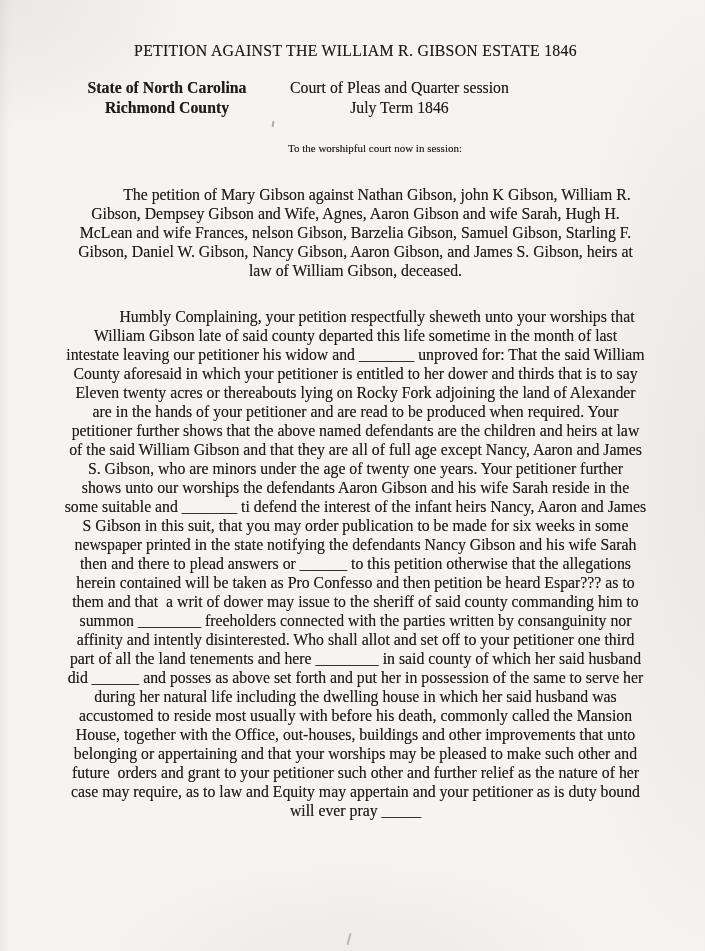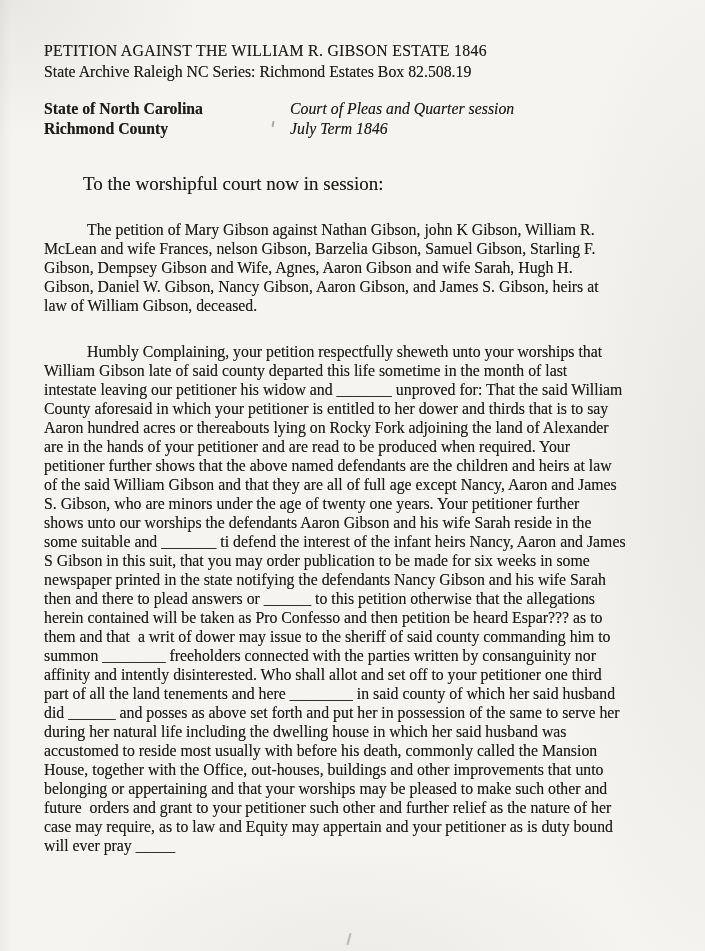--- a/index.html
+++ b/index.html
@@ -18,35 +18,36 @@
     overflow: hidden;
     background-color: #f5f4f0;
     background-image:
       radial-gradient(ellipse 320px 220px at 0% 0%, rgba(120,118,110,0.10), transparent 65%),
       radial-gradient(ellipse 240px 760px at 101% 50%, rgba(128,126,118,0.10), transparent 72%),
       radial-gradient(ellipse 400px 160px at 50% 101%, rgba(128,126,118,0.07), transparent 75%),
       linear-gradient(90deg, rgba(110,108,100,0.07), transparent 10px);
     font-family: "Liberation Serif", "DejaVu Serif", serif;
     color: #1e1d1b;
     text-shadow: 0 0 0.6px rgba(35,32,28,0.55);
+    text-align: center;
   }
   .line { white-space: pre; }
   .doc-header { font-size: 15.8px; line-height: 21px; }
   .doc-title { letter-spacing: 0.3px; }
   .caption {
     display: flex;
     margin-top: 17px;
     font-size: 15.8px;
     line-height: 20px;
   }
   .caption-col-left { width: 246px; flex: none; font-weight: bold; }
-  .caption-col-right { flex: none; font-style: italic; }
+  .caption-col-right { flex: none; }
   .salutation {
-    margin-top: 35px;
-    font-size: 19px;
+    margin-top: 21px;
+    font-size: 11px;
     line-height: 19px;
     text-indent: 39px;
     white-space: pre;
   }
   .para {
     font-size: 15.8px;
     line-height: 19px;
   }
   .para-parties { margin-top: 19px; }
   .para-body { margin-top: 16px; }
@@ -69,50 +70,49 @@
     opacity: 0.9;
   }
 </style>
 </head>
 <body>
 
 <div class="page">
 
   <div class="doc-header">
     <div class="doc-title line">PETITION AGAINST THE WILLIAM R. GIBSON ESTATE 1846</div>
-    <div class="doc-subtitle line">State Archive Raleigh NC Series: Richmond Estates Box 82.508.19</div>
   </div>
 
   <div class="caption">
     <div class="caption-col-left">
         <div class="line">State of North Carolina</div>
         <div class="line">Richmond County</div>
       </div>
     <div class="caption-col-right">
         <div class="line">Court of Pleas and Quarter session</div>
         <div class="line">July Term 1846</div>
       </div>
   </div>
 
   <div class="salutation">To the worshipful court now in session:</div>
 
   <div class="para para-parties">
       <div class="line first">The petition of Mary Gibson against Nathan Gibson, john K Gibson, William R.</div>
+      <div class="line">Gibson, Dempsey Gibson and Wife, Agnes, Aaron Gibson and wife Sarah, Hugh H.</div>
       <div class="line">McLean and wife Frances, nelson Gibson, Barzelia Gibson, Samuel Gibson, Starling F.</div>
-      <div class="line">Gibson, Dempsey Gibson and Wife, Agnes, Aaron Gibson and wife Sarah, Hugh H.</div>
       <div class="line">Gibson, Daniel W. Gibson, Nancy Gibson, Aaron Gibson, and James S. Gibson, heirs at</div>
       <div class="line">law of William Gibson, deceased.</div>
     </div>
 
   <div class="para para-body">
       <div class="line first">Humbly Complaining, your petition respectfully sheweth unto your worships that</div>
       <div class="line">William Gibson late of said county departed this life sometime in the month of last</div>
       <div class="line">intestate leaving our petitioner his widow and _______ unproved for: That the said William</div>
       <div class="line">County aforesaid in which your petitioner is entitled to her dower and thirds that is to say</div>
-      <div class="line">Aaron hundred acres or thereabouts lying on Rocky Fork adjoining the land of Alexander</div>
+      <div class="line">Eleven twenty acres or thereabouts lying on Rocky Fork adjoining the land of Alexander</div>
       <div class="line">are in the hands of your petitioner and are read to be produced when required. Your</div>
       <div class="line">petitioner further shows that the above named defendants are the children and heirs at law</div>
       <div class="line">of the said William Gibson and that they are all of full age except Nancy, Aaron and James</div>
       <div class="line">S. Gibson, who are minors under the age of twenty one years. Your petitioner further</div>
       <div class="line">shows unto our worships the defendants Aaron Gibson and his wife Sarah reside in the</div>
       <div class="line">some suitable and _______ ti defend the interest of the infant heirs Nancy, Aaron and James</div>
       <div class="line">S Gibson in this suit, that you may order publication to be made for six weeks in some</div>
       <div class="line">newspaper printed in the state notifying the defendants Nancy Gibson and his wife Sarah</div>
       <div class="line">then and there to plead answers or ______ to this petition otherwise that the allegations</div>
       <div class="line">herein contained will be taken as Pro Confesso and then petition be heard Espar??? as to</div>

